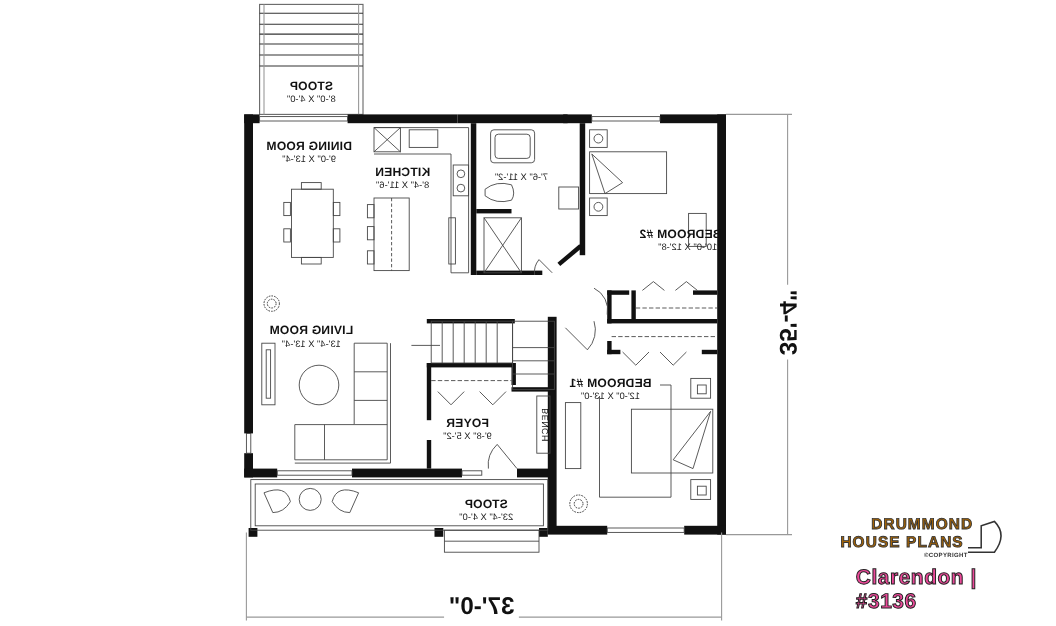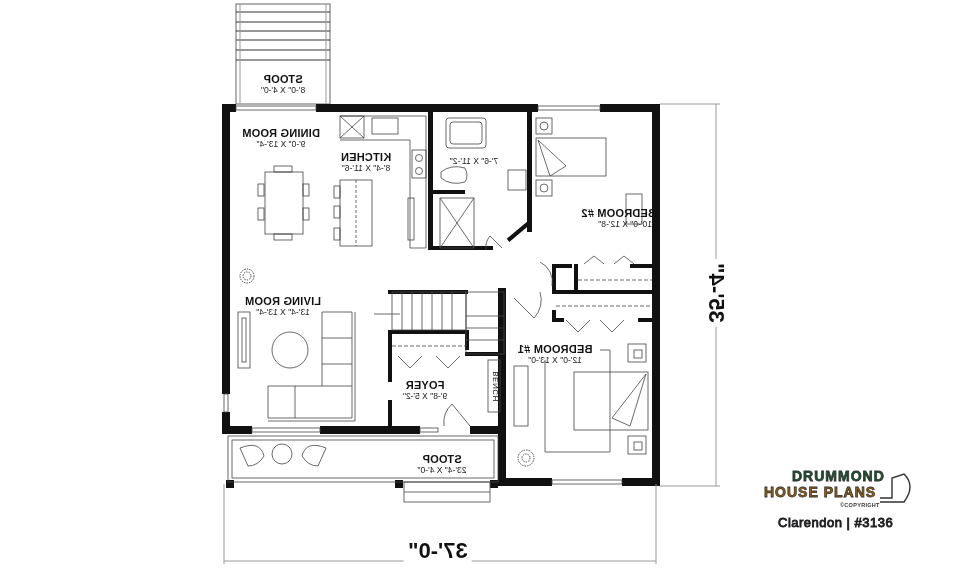--- a/index.html
+++ b/index.html
@@ -5,24 +5,24 @@
   html,body{margin:0;padding:0;background:#fff;}
   body{width:960px;height:569px;position:relative;overflow:hidden;font-family:"Liberation Sans","DejaVu Sans",sans-serif;color:#111;}
   svg{position:absolute;left:0;top:0;}
   .lbl{position:absolute;text-align:center;transform:scaleX(-1);white-space:nowrap;line-height:1;}
   .lbl .name{display:block;font-weight:bold;font-size:11px;letter-spacing:0.2px;color:#111;}
   .lbl .dim{display:block;font-size:8.5px;margin-top:1px;color:#222;}
   .big{position:absolute;font-weight:bold;font-size:22px;transform:scaleX(-1);background:#fff;padding:0 4px;line-height:1;}
   .bigv{position:absolute;font-weight:bold;font-size:22px;background:#fff;padding:0 4px;line-height:1;transform:rotate(90deg) scaleX(-1);transform-origin:center;}
   .bench{position:absolute;font-size:8px;transform:rotate(-90deg) scaleX(-1);letter-spacing:0.5px;}
   .logo{position:absolute;left:752px;top:468px;width:180px;}
-  .logo .l1{position:absolute;left:40px;top:0;font-size:14px;letter-spacing:1px;color:#14532d;-webkit-text-stroke:0.8px #333;font-weight:bold;text-align:center;}
+  .logo .l1{position:absolute;left:40px;top:0;font-size:14px;letter-spacing:1px;color:#a16207;-webkit-text-stroke:0.8px #333;font-weight:bold;text-align:center;}
   .logo .l2{position:absolute;left:12px;top:16px;font-size:14px;letter-spacing:1px;color:#a16207;-webkit-text-stroke:0.8px #333;font-weight:bold;}
   .logo .l3{position:absolute;left:88px;top:34px;font-size:5.5px;font-weight:bold;color:#333;letter-spacing:0.3px;}
-  .logo .l4{position:absolute;left:26px;top:47px;font-size:13px;font-weight:normal;color:#0f172a;-webkit-text-stroke:0.9px #222;letter-spacing:0.5px;}
+  .logo .l4{position:absolute;left:26px;top:47px;font-size:19px;font-weight:bold;color:#ec4899;-webkit-text-stroke:0.9px #222;letter-spacing:0.5px;}
 </style>
 </head>
 <body>
 
 <svg width="960" height="569" viewBox="0 0 960 569">
   <g fill="none" stroke="#333" stroke-width="1">
 
     <rect x="236" y="4" width="94" height="100" stroke="#666"></rect>
     <line x1="236" y1="12" x2="330" y2="12"></line>
     <line x1="236" y1="22" x2="330" y2="22"></line>

